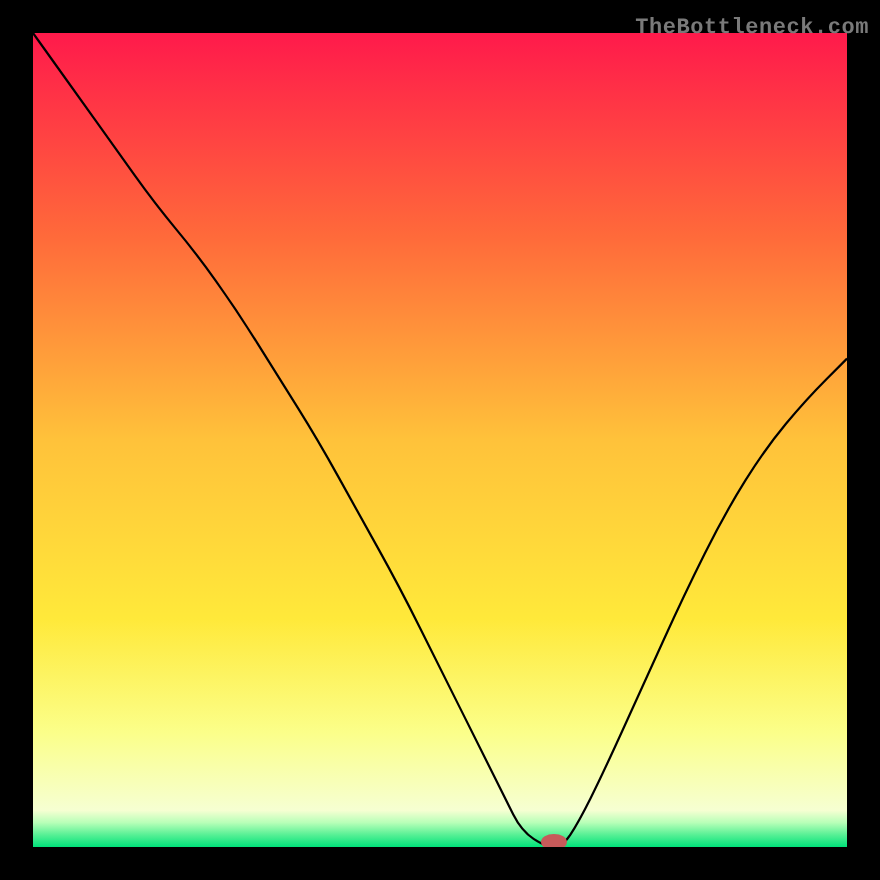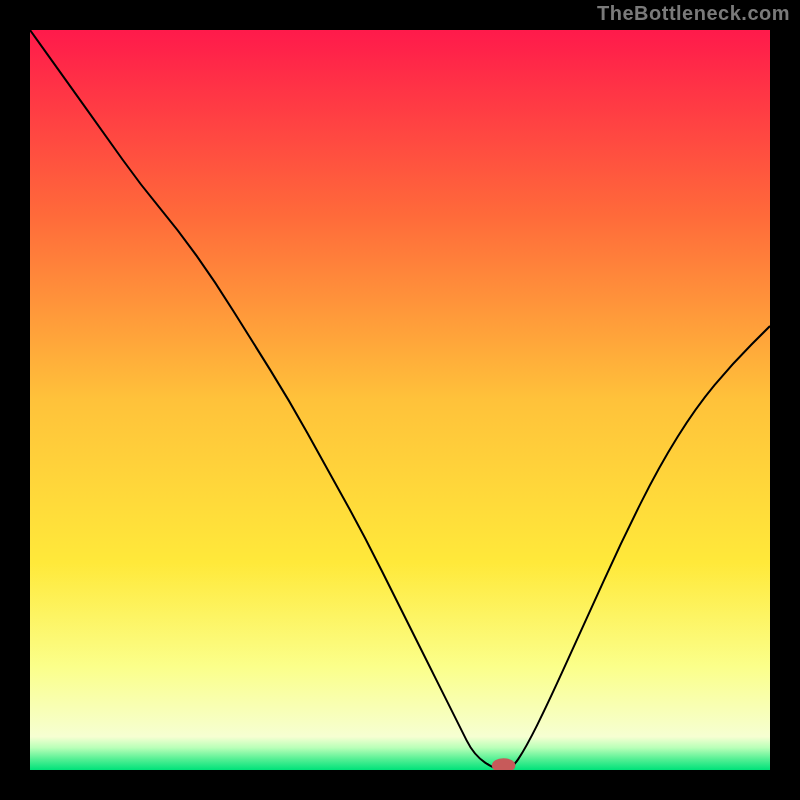--- a/index.html
+++ b/index.html
@@ -11,27 +11,28 @@
     font-family: Arial, Helvetica, sans-serif;
   }
   .frame {
     position: relative;
     width: 800px;
     height: 800px;
     background: #000;
   }
   .watermark {
     position: absolute;
-    top: 2px;
+    top: 14px;
     right: 10px;
     color: #7a7a7a;
     font-size: 20px;
     font-weight: bold;
     letter-spacing: 0.5px;
     z-index: 5;
+    font-family: Liberation Mono, monospace;
   }
   .plot {
     position: absolute;
     left: 30px;
     top: 30px;
     width: 740px;
     height: 740px;
     overflow: hidden;
   }
   .plot svg {

